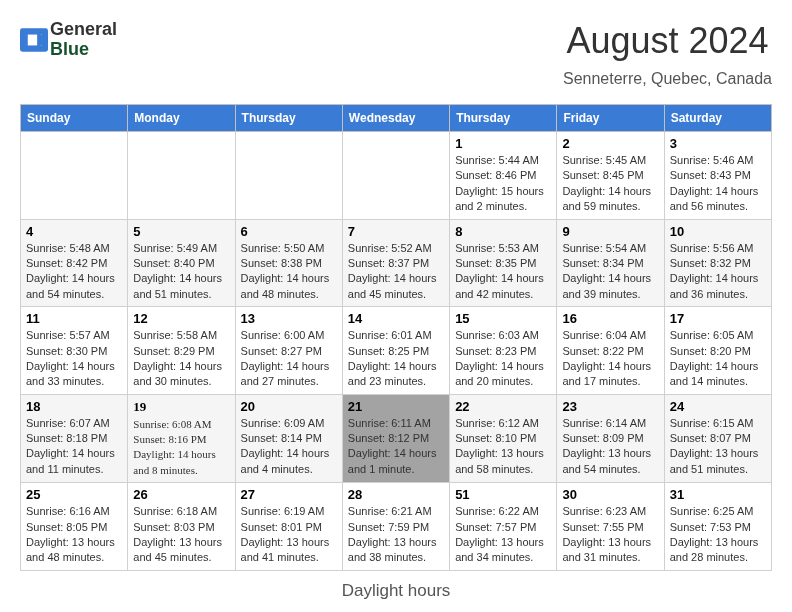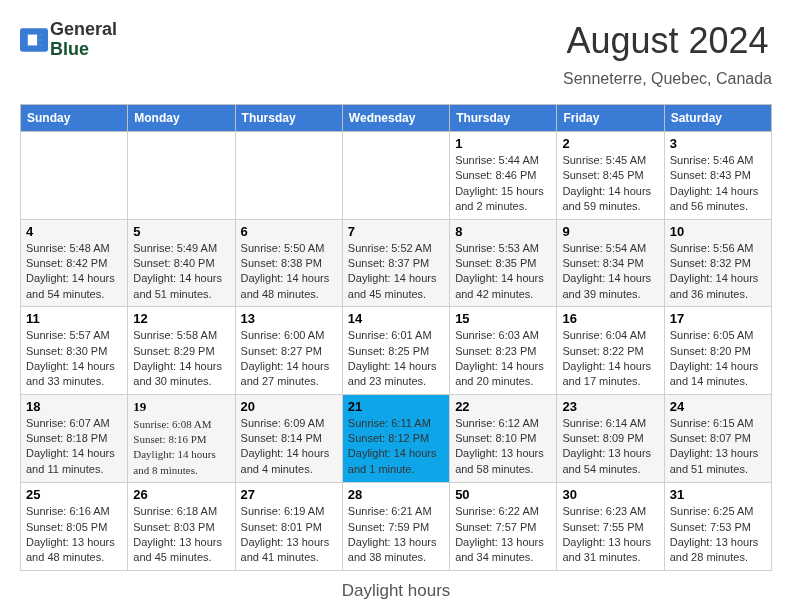--- a/index.html
+++ b/index.html
@@ -210,21 +210,21 @@
           <div class="day-info">Sunrise: 6:07 AM<br>Sunset: 8:18 PM<br>Daylight: 14 hours and 11 minutes.</div>
         </td>
         <td style="background: rgb(245, 245, 245); font-family: Liberation Serif, serif;">
           <span class="day-number">19</span>
           <div class="day-info">Sunrise: 6:08 AM<br>Sunset: 8:16 PM<br>Daylight: 14 hours and 8 minutes.</div>
         </td>
         <td style="background: rgb(245, 245, 245);">
           <span class="day-number">20</span>
           <div class="day-info">Sunrise: 6:09 AM<br>Sunset: 8:14 PM<br>Daylight: 14 hours and 4 minutes.</div>
         </td>
-        <td style="background: #0ea5e9;">
+        <td style="background: #a3a3a3;">
           <span class="day-number">21</span>
           <div class="day-info">Sunrise: 6:11 AM<br>Sunset: 8:12 PM<br>Daylight: 14 hours and 1 minute.</div>
         </td>
         <td style="background: rgb(245, 245, 245);">
           <span class="day-number">22</span>
           <div class="day-info">Sunrise: 6:12 AM<br>Sunset: 8:10 PM<br>Daylight: 13 hours and 58 minutes.</div>
         </td>
         <td style="background: rgb(245, 245, 245);">
           <span class="day-number">23</span>
           <div class="day-info">Sunrise: 6:14 AM<br>Sunset: 8:09 PM<br>Daylight: 13 hours and 54 minutes.</div>
@@ -245,21 +245,21 @@
         </td>
         <td>
           <span class="day-number">27</span>
           <div class="day-info">Sunrise: 6:19 AM<br>Sunset: 8:01 PM<br>Daylight: 13 hours and 41 minutes.</div>
         </td>
         <td>
           <span class="day-number">28</span>
           <div class="day-info">Sunrise: 6:21 AM<br>Sunset: 7:59 PM<br>Daylight: 13 hours and 38 minutes.</div>
         </td>
         <td>
-          <span class="day-number">50</span>
+          <span class="day-number">51</span>
           <div class="day-info">Sunrise: 6:22 AM<br>Sunset: 7:57 PM<br>Daylight: 13 hours and 34 minutes.</div>
         </td>
         <td>
           <span class="day-number">30</span>
           <div class="day-info">Sunrise: 6:23 AM<br>Sunset: 7:55 PM<br>Daylight: 13 hours and 31 minutes.</div>
         </td>
         <td>
           <span class="day-number">31</span>
           <div class="day-info">Sunrise: 6:25 AM<br>Sunset: 7:53 PM<br>Daylight: 13 hours and 28 minutes.</div>
         </td>

